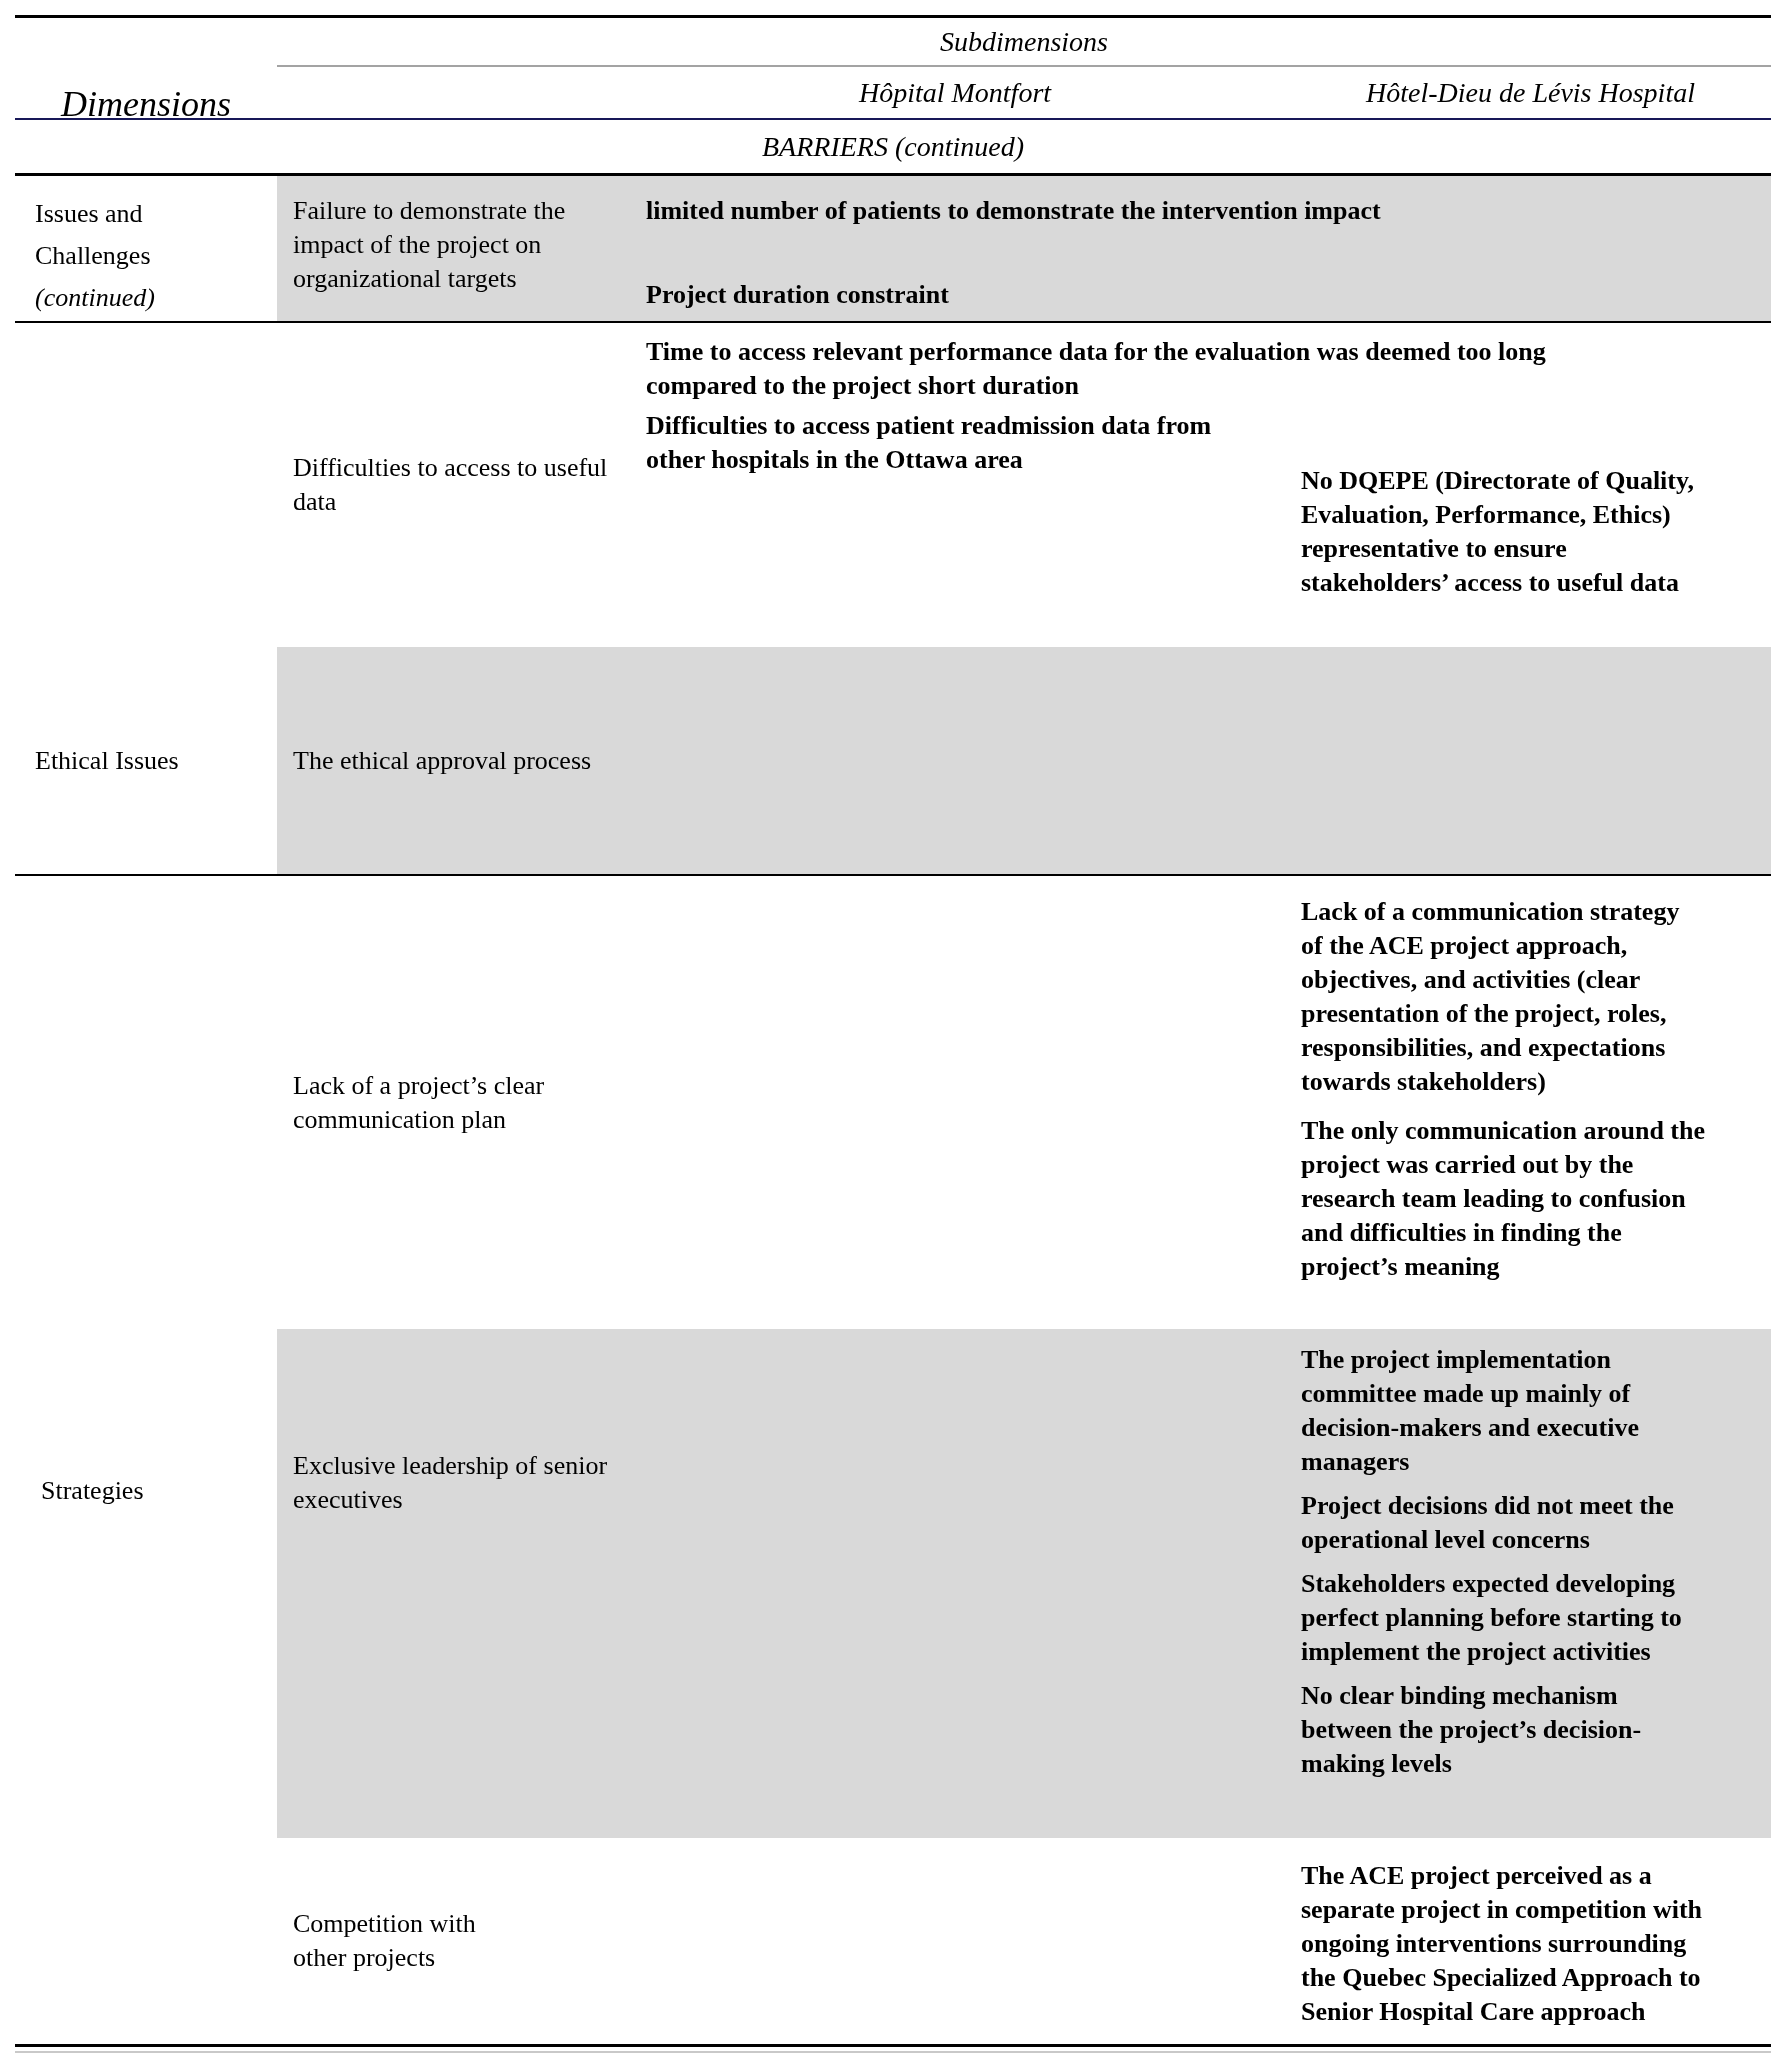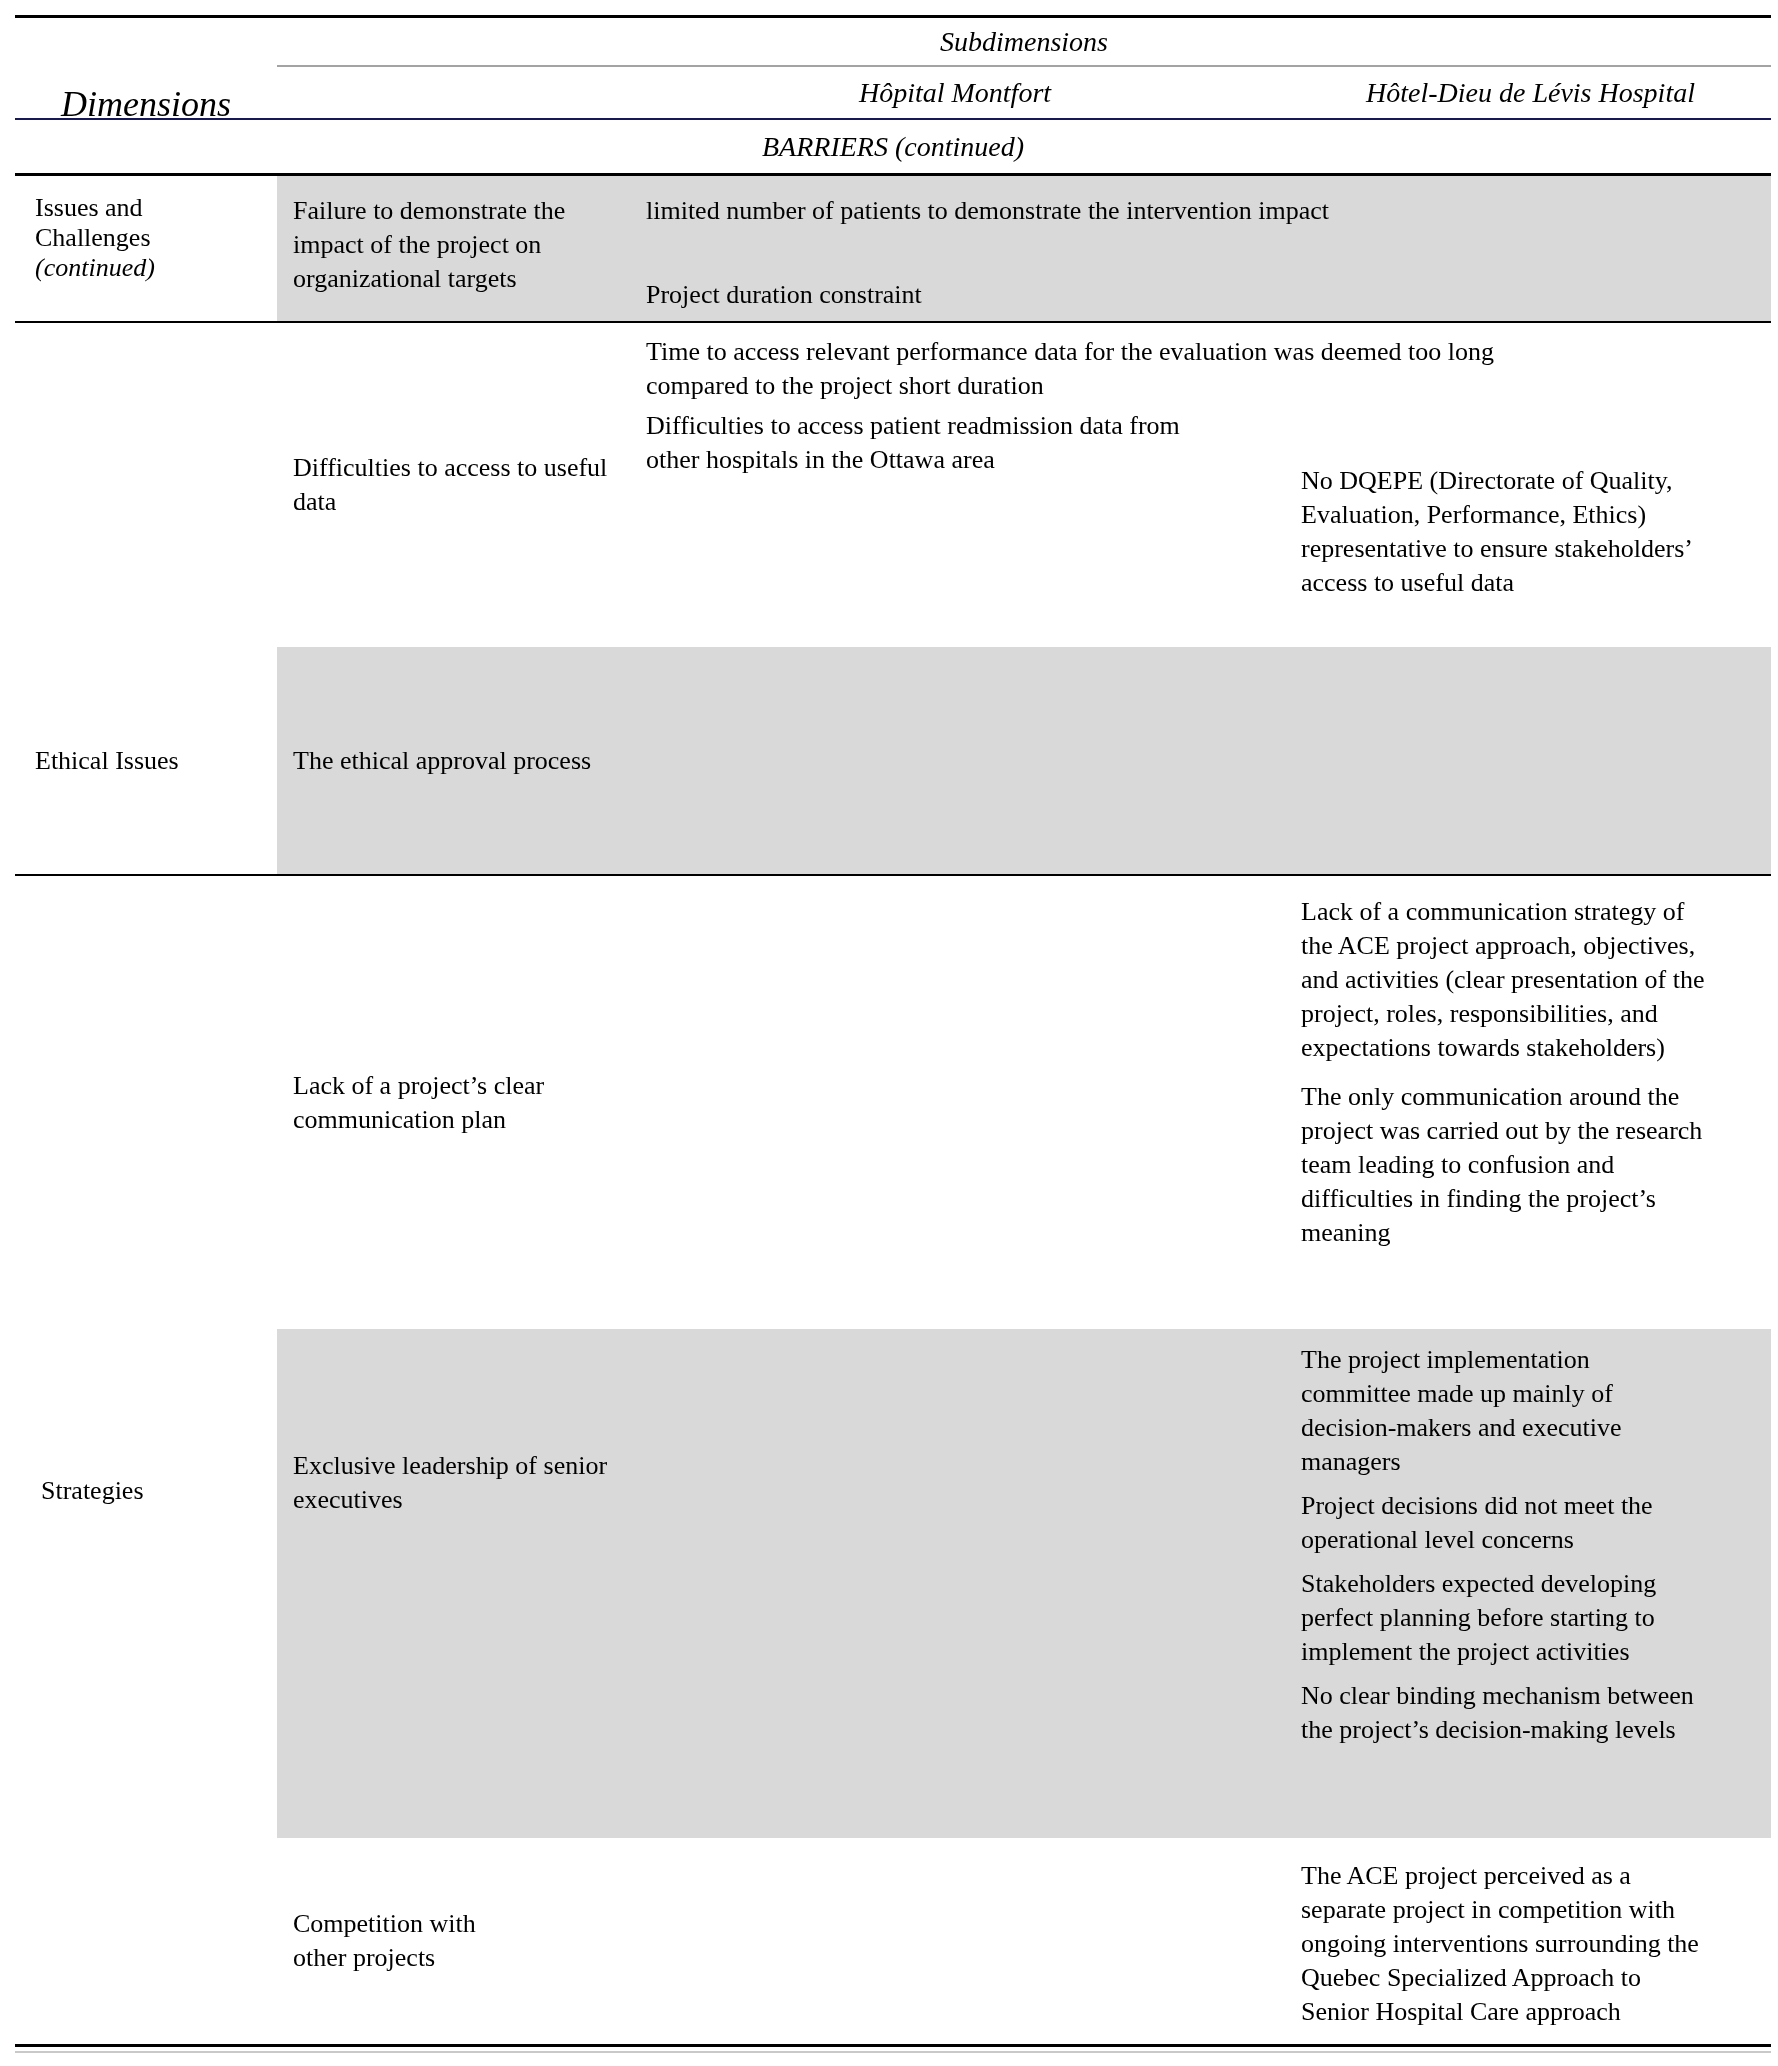--- a/index.html
+++ b/index.html
@@ -36,30 +36,30 @@
     position: absolute; top: 65px; left: 0; width: 262px;
     text-align: center; font-style: italic; font-size: 36px;
   }
   .banner {
     height: 56px; border-bottom: 3.5px solid #000;
     display: flex; align-items: center; justify-content: center;
     font-style: italic; font-size: 28px;
   }
   
   .row { display: flex; font-size: 26px; line-height: 34px; }
-  .dcell { width: 262px; padding-left: 20px; padding-right: 10px; line-height: 30px; }
+  .dcell { width: 262px; padding-left: 20px; padding-right: 10px; line-height: 42px; }
   .dcell .dwrap { max-width: 170px; }
   .rest { flex: 1; display: flex; }
   .shaded .rest { background: #d9d9d9; }
   .scell { width: 344px; padding-left: 16px; padding-right: 5px; }
   .scell .wrap { max-width: 330px; }
   .mcell { width: 670px; padding-left: 25px; }
   .lcell { flex: 1; padding-left: 10px; padding-right: 38px; }
   .lcell .item { max-width: 405px; }
-  .item { margin-bottom: 10px; }
+  .item { margin-bottom: 10px; font-weight: bold; }
 
   .r1 { height: 147px; border-bottom: 2.5px solid #000; }
   .r1 .dcell { padding-top: 17px; }
   .r1 .scell { padding-top: 18px; }
   .r1 .scell .wrap { max-width: 310px; }
   .r1 .content { flex: 1; padding: 18px 20px 0 25px; }
   .r1 .content .item { margin-bottom: 50px; }
 
   .r2 { height: 324px; }
   .r2 .scell { display: flex; align-items: center; }

